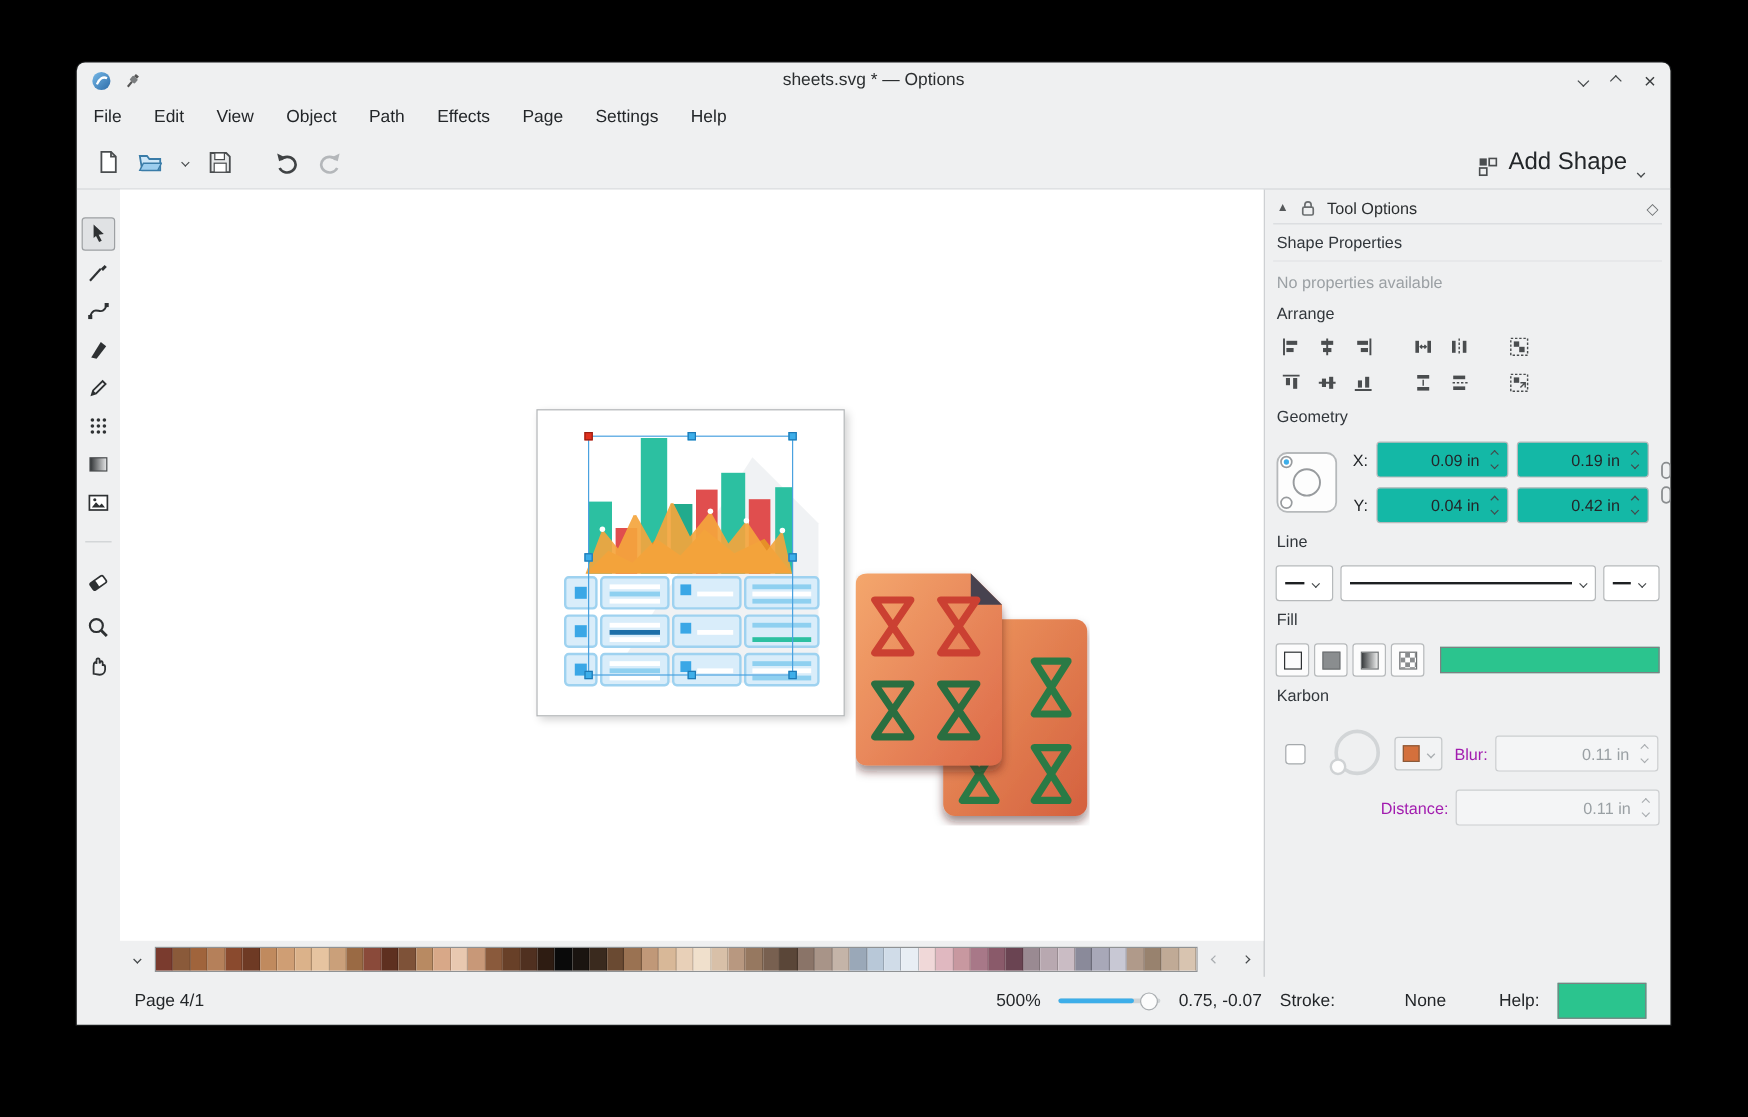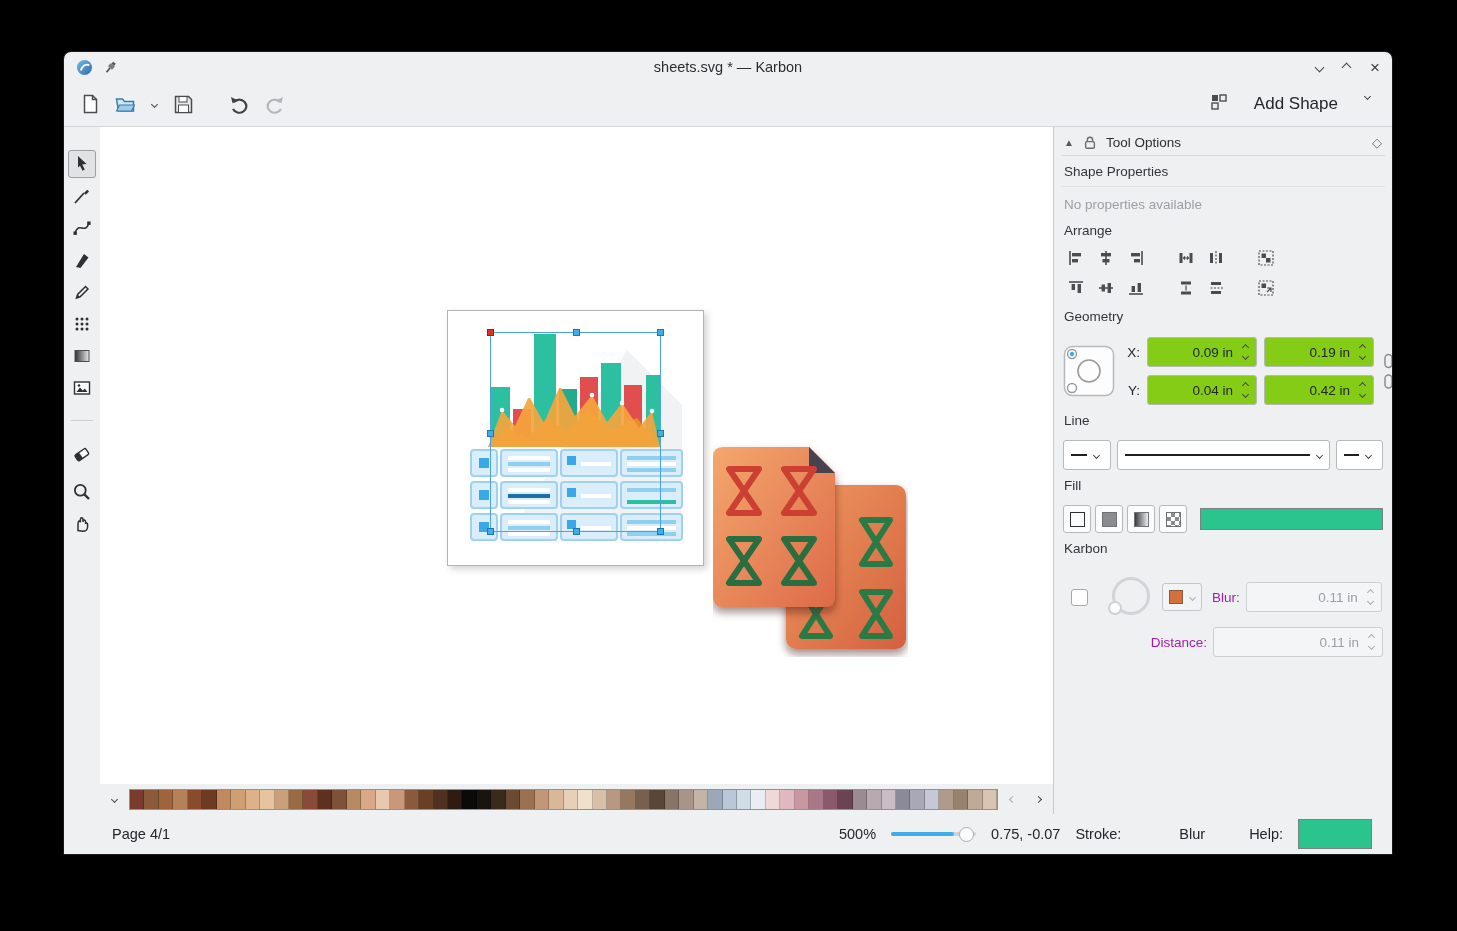--- a/index.html
+++ b/index.html
@@ -18,21 +18,21 @@
   .chev.s{width:5px;height:5px;border-width:1.4px}
   .chev.dim{border-color:#a9adb0}
   .xclose{font-size:17px;line-height:1;color:#3a3d3f}
   
   .menubar{height:31px;display:flex;align-items:center;padding:0 14px;gap:27px;font-size:14.5px;flex:0 0 auto}
   .menu-item{cursor:default}
   
   .toolbar{height:45px;display:flex;align-items:center;padding:0 12px;border-bottom:1px solid #d4d7d9;gap:7px;flex:0 0 auto}
   .tbtn{width:28px;height:28px;display:flex;align-items:center;justify-content:center;border-radius:3px}
   .tbtn.narrow{width:16px}
-  .addshape{margin-left:auto;display:flex;align-items:flex-start;gap:27px;font-size:17px;padding:4px 10px;border-radius:3px}
+  .addshape{margin-left:auto;display:flex;align-items:flex-end;gap:9px;font-size:20px;padding:4px 10px;border-radius:3px}
   
   .main{flex:1;display:flex;min-height:0}
   .toolbox{width:36px;display:flex;flex-direction:column;align-items:center;padding-top:23px;gap:4px;flex:0 0 auto}
   .tool{width:28px;height:28px;border-radius:3px;display:flex;align-items:center;justify-content:center;border:1px solid transparent}
   .tool.active{background:#e0e2e4;border-color:#9da0a3}
   .tool-sep{width:22px;height:1px;background:#cdd0d2;margin:14px 0}
   .center{flex:1;display:flex;flex-direction:column;min-width:0}
   .canvas{flex:1;position:relative;background:#ffffff;overflow:hidden}
   .page{position:absolute;left:347px;top:183px;width:257px;height:256px;background:#fff;border:1px solid #b1b4b6;box-shadow:3px 3px 7px rgba(0,0,0,.18)}
   .chart-svg{position:absolute;left:347px;top:183px}
@@ -60,21 +60,21 @@
   .dh-float{margin-left:auto;color:#6d7072;font-size:13px}
   .sec{margin:8px 3px 3px;color:#31363b}
   .gray{color:#9ba0a4}
   .sep-line{height:1px;background:#e1e3e5;margin:4px 0 2px}
   .arr-row{display:flex;align-items:center;gap:4px;margin:4px 2px 0}
   .abtn{width:26px;height:26px;display:flex;align-items:center;justify-content:center;border-radius:3px}
   .agap{width:16px}
   .geo{display:flex;gap:9px;margin:10px 2px 0;align-items:flex-start}
   .geo-fields{display:grid;grid-template-columns:16px 110px 110px;gap:8px 7px;align-items:center}
   .geo-label{text-align:right}
-  .spin{height:30px;background:#84cc16;border:1px solid #b6b9bb;border-radius:3px;display:flex;align-items:center;padding:0 5px 0 8px}
+  .spin{height:30px;background:#14b8a6;border:1px solid #b6b9bb;border-radius:3px;display:flex;align-items:center;padding:0 5px 0 8px}
   .spin .val{flex:1;text-align:right;padding-right:7px;font-size:13.5px}
   .spin .btns{display:flex;flex-direction:column;gap:4px;align-items:center;width:11px}
   .spin.dis{background:#f4f5f6;border-color:#ccced0}
   .spin.dis .val{color:#9aa0a4}
   .combo{height:30px;background:#fff;border:1px solid #b6b9bb;border-radius:3px;display:flex;align-items:center;padding:0 7px;gap:7px}
   .line-prev{height:2px;background:#1d2022}
   .row{display:flex;align-items:center;margin:9px 2px 0}
   .fillbtn{width:28px;height:28px;border:1px solid #b6b9bb;background:#fcfcfc;display:flex;align-items:center;justify-content:center;border-radius:3px}
   .fillbtn .sq{width:15px;height:15px;border:1.6px solid #2e3133}
   .fillbtn .sq.solid{background:#8a8d8f;border-color:#6f7274}
@@ -88,21 +88,21 @@
   .splitbtn{height:28px;border:1px solid #c4c7c9;background:#f2f3f4;border-radius:3px;display:flex;align-items:center;padding:0 6px;gap:7px}
   .shadow-color{width:14px;height:14px;background:#d4703c;border:1px solid #8a5a3a}
   .sh-label{color:#a21caf}
 </style>
 </head>
 <body>
 
 <div class="window">
 
   <div class="titlebar">
-    <div class="tb-title">sheets.svg * — Karbon</div>
+    <div class="tb-title">sheets.svg * — Options</div>
     <div class="tb-left">
       <span>
         <svg width="17" height="17" viewBox="0 0 18 18">
             <defs>
               <linearGradient id="kg" x1="0" y1="0" x2="1" y2="1">
                 <stop offset="0" stop-color="#77b9e8"></stop>
                 <stop offset="1" stop-color="#2d6ca8"></stop>
               </linearGradient>
             </defs>
             <circle cx="9" cy="9" r="8" fill="url(#kg)"></circle>
@@ -119,20 +119,31 @@
           </svg>
       </span>
     </div>
     <div class="tb-ctrl">
       <span class="chev"></span>
       <span class="chev up"></span>
       <span class="xclose">×</span>
     </div>
   </div>
 
+  <div class="menubar">
+    <span class="menu-item">File</span>
+    <span class="menu-item">Edit</span>
+    <span class="menu-item">View</span>
+    <span class="menu-item">Object</span>
+    <span class="menu-item">Path</span>
+    <span class="menu-item">Effects</span>
+    <span class="menu-item">Page</span>
+    <span class="menu-item">Settings</span>
+    <span class="menu-item">Help</span>
+  </div>
 
   <div class="toolbar">
     <span class="tbtn">
       <svg width="19" height="20" viewBox="0 0 19 20">
           <path d="M3.5 1.5 h8 l4 4 v13 h-12 z" fill="#fff" stroke="#4a4d4f" stroke-width="1.5"></path>
           <path d="M11.5 1.5 v4 h4" fill="none" stroke="#4a4d4f" stroke-width="1.5"></path>
         </svg>
     </span>
     <span class="tbtn">
       <svg width="20" height="18" viewBox="0 0 20 18">
@@ -712,20 +723,20 @@
     <div class="sb-right">
       <span>500%</span>
       <div class="slider">
         <span class="track"></span>
           <span class="fillpart"></span>
           <span class="knob"></span>
       </div>
       <span>0.75, -0.07</span>
       <span>Stroke:</span>
       <span style="width:28px"></span>
-      <span>Blur</span>
+      <span>None</span>
       <span style="width:14px"></span>
       <span>Help:</span>
       <span class="sb-swatch" style="background-color: rgb(43, 196, 142);"></span>
     </div>
   </div>
 
 </div>
 
 </body></html>

